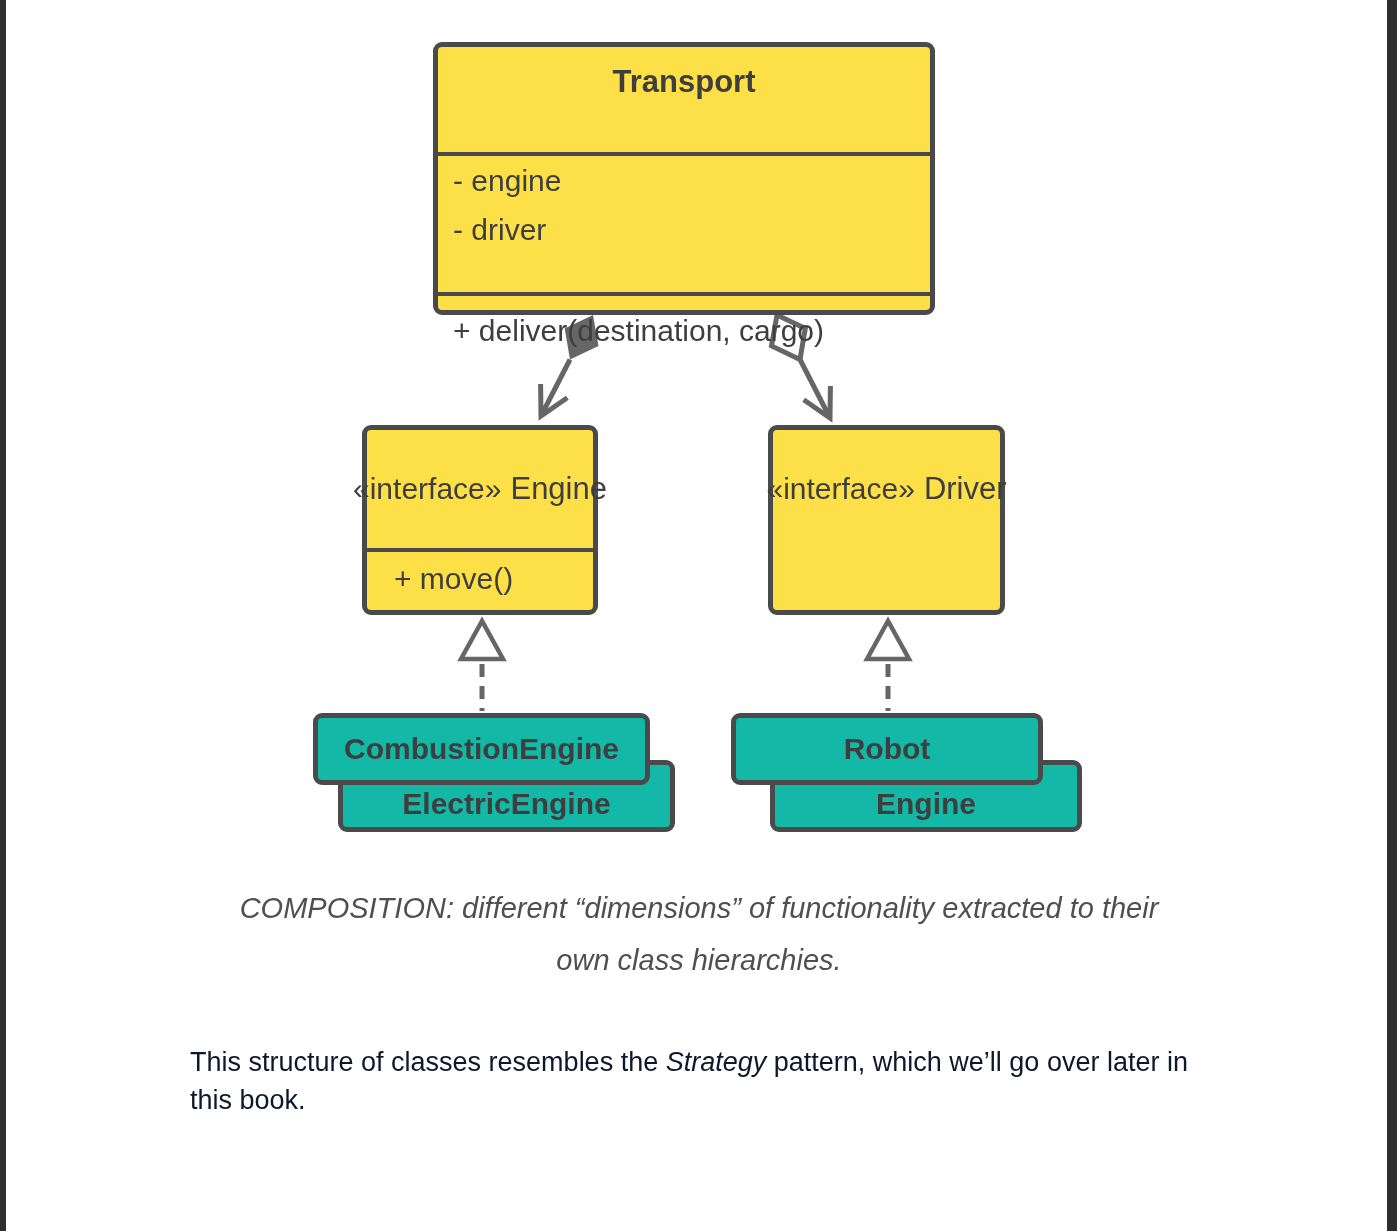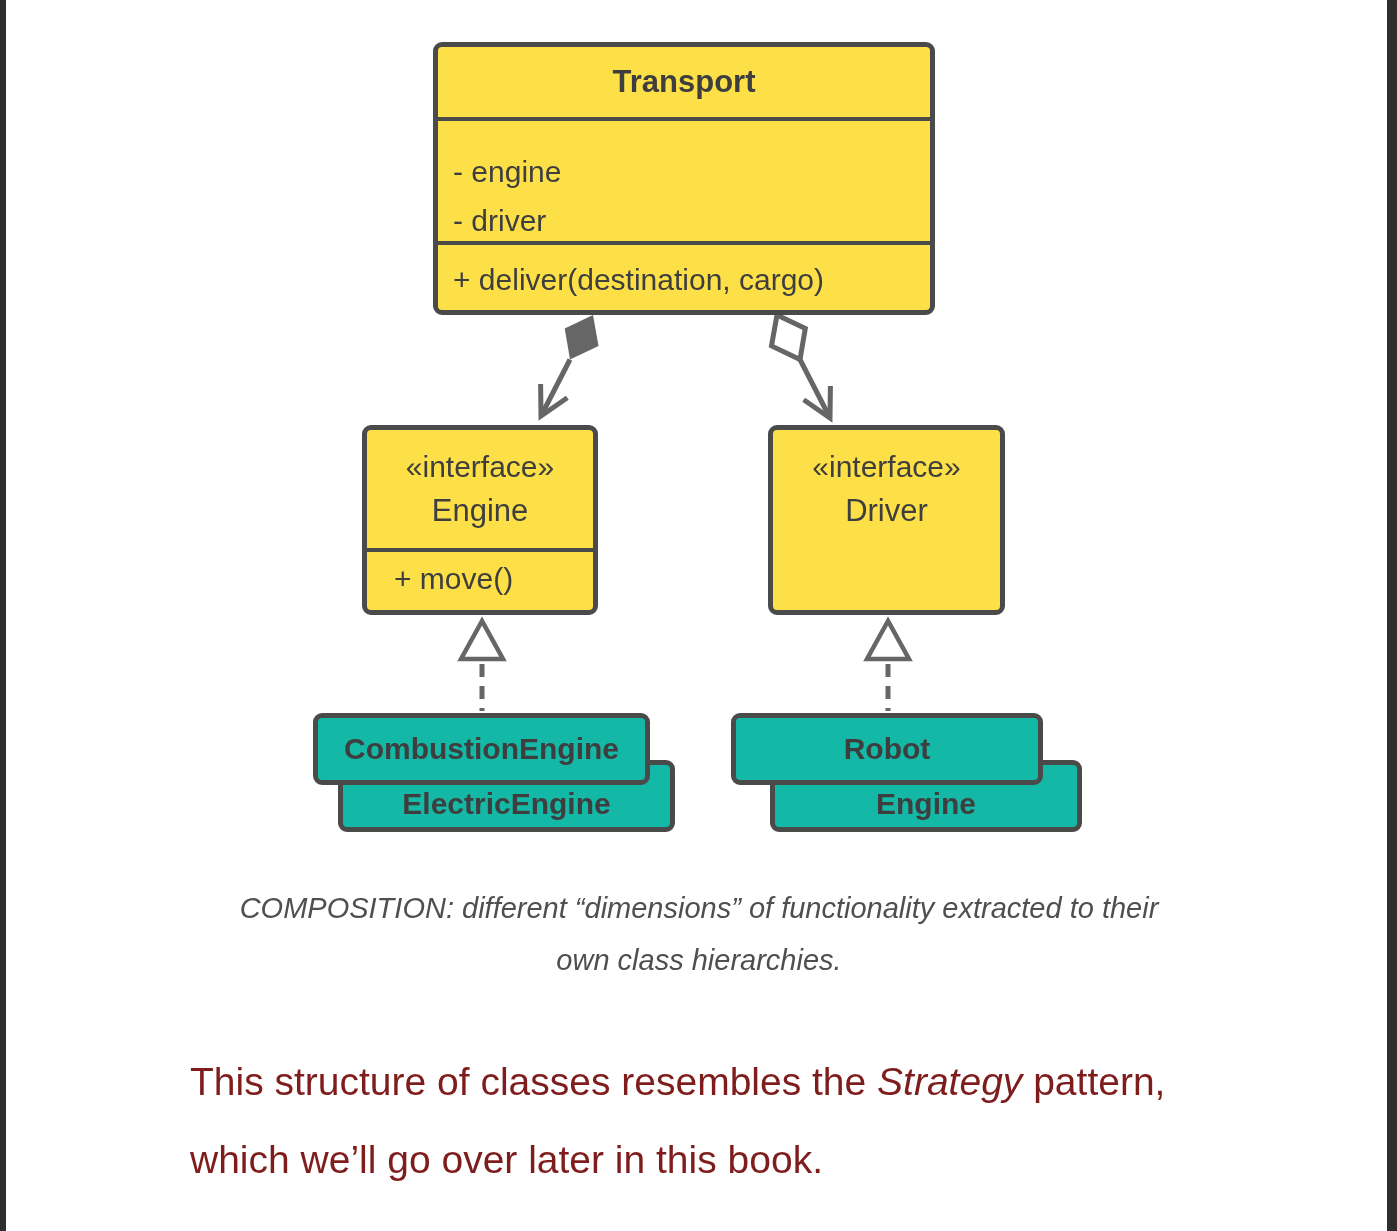--- a/index.html
+++ b/index.html
@@ -41,30 +41,30 @@
   .uml-compartment {
     border-top: 4px solid #4a4a4a;
     box-sizing: border-box;
     font-size: 30px;
     color: #3e3e3e;
   }
   .uml-attr-line { line-height: 49px; }
 
   #transport-box { left: 433px; top: 42px; width: 502px; height: 273px; }
   #transport-title { height: 70px; }
-  #transport-attrs { height: 124px; padding: 26px 0 0 15px; }
+  #transport-attrs { height: 140px; padding: 0 0 0 15px; margin-top: 35px; }
   #transport-methods { height: 73px; display: flex; align-items: center; padding-left: 15px; }
 
   .iface-box { width: 236px; height: 190px; }
   #engine-box { left: 362px; top: 425px; }
   #driver-box { left: 768px; top: 425px; width: 237px; }
   .iface-head {
     height: 118px;
     display: flex;
-    flex-direction: column;
+    flex-direction: row;
     align-items: center;
     justify-content: center;
     gap: 9px;
   }
   .iface-stereotype { font-size: 30px; font-weight: 400; color: #3e3e3e; }
   .iface-name { font-size: 31px; font-weight: 400; color: #3e3e3e; }
   .iface-method { height: 58px; display: flex; align-items: center; padding-left: 27px; }
 
   .impl-box {
     position: absolute;
@@ -109,23 +109,23 @@
     color: #4f4f4f;
     z-index: 4;
   }
 
   
   #paragraph {
     position: absolute;
     left: 190px;
     top: 1043px;
     width: 1040px;
-    font-size: 39px;
-    line-height: 78px;
-    color: #7f1d1d;
+    font-size: 27px;
+    line-height: 38px;
+    color: #0f172a;
     z-index: 4;
   }
   #paragraph .em { font-style: italic; }
 </style>
 </head>
 <body>
 
 <div id="page">
 
   <div id="left-bar" class="edge-bar"></div>

